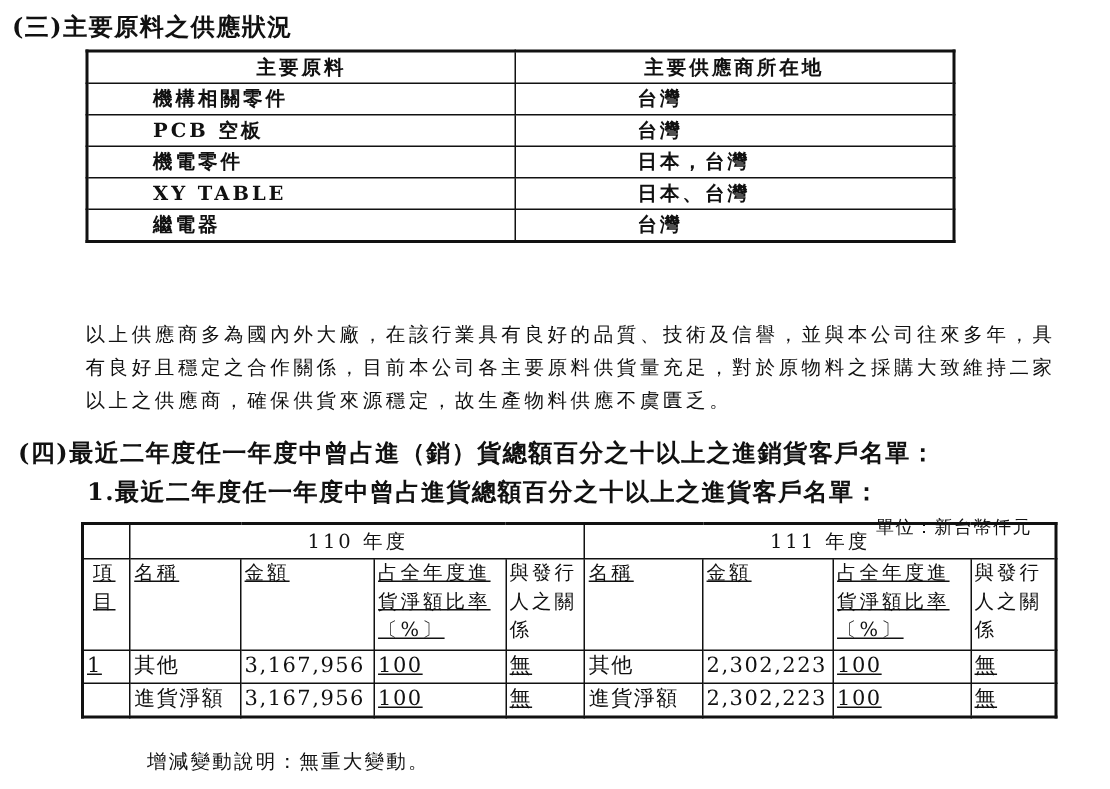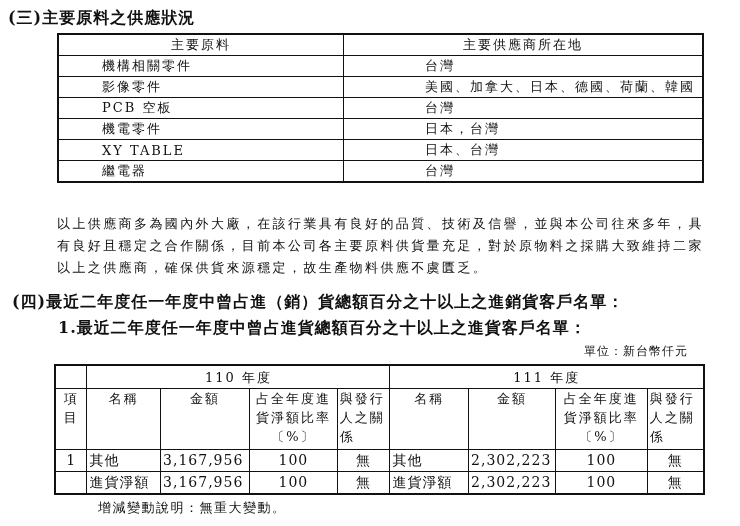--- a/index.html
+++ b/index.html
@@ -8,52 +8,48 @@
   .abs { position:absolute; }
   .h-bold { font-weight:bold; font-size:16px; letter-spacing:1px; white-space:nowrap; }
   .sec3 { left:8px; top:8px; }
   .sec4 { left:12px; top:292px; }
   .sub1 { left:58px; top:318px; }
   .unit { left:584px; top:343px; font-size:12px; letter-spacing:1px; white-space:nowrap; }
   .para { left:57px; top:213px; width:650px; font-size:13px; line-height:22px; letter-spacing:2.4px; }
   .note { left:54px; top:499px; font-size:13px; letter-spacing:1.5px; white-space:nowrap;margin-left:44px; }
 
   table { border-collapse:collapse; position:absolute; font-size:13px; }
-  table.t1 { left:57px; top:33px; width:647px; border:2px solid #111; }
+  table.t1 { left:57px; top:33px; width:580px; border:2px solid #111;font-weight:bold; }
   .t1 td { border:1.5px solid #111; height:20px; padding:0; letter-spacing:2px; }
   .t1 td.c1 { width:241px; padding-left:43px; }
   .t1 td.c2 { padding-left:81px; }
   .t1 tr.head td { text-align:center; padding-left:0; }
 
-  table.t2 { left:54px; top:364px; width:651px; border:2.5px solid #111; }
+  table.t2 { left:54px; top:348px; width:651px; border:2.5px solid #111; }
   .t2 td { border:1.5px solid #111; padding:0 2px; vertical-align:top; font-size:13px; letter-spacing:2px; line-height:19px; }
   .t2 tr.yr td { height:22px; text-align:center; vertical-align:middle; }
   .t2 tr.hd td { height:60px; }
   .t2 tr.dr td { height:21px; vertical-align:middle; font-size:14px; letter-spacing:1px; }
-  .ctr { text-align:center; }
+  .ctr { text-align:left;text-decoration:underline; }
   .num { text-align:left; }
 </style>
 </head>
 <body>
 
 <div class="abs h-bold sec3">(三)主要原料之供應狀況</div>
 
 <table class="t1">
   <tbody>
       <tr class="head">
     <td class="c1">主要原料</td>
     <td class="c2">主要供應商所在地</td>
   </tr>
   <tr>
     <td class="c1">機構相關零件</td>
     <td class="c2">台灣</td>
-  </tr>
-  <tr>
-    <td class="c1">影像零件</td>
-    <td class="c2">美國、加拿大、日本、德國、荷蘭、韓國</td>
   </tr>
   <tr>
     <td class="c1">PCB 空板</td>
     <td class="c2">台灣</td>
   </tr>
   <tr>
     <td class="c1">機電零件</td>
     <td class="c2">日本，台灣</td>
   </tr>
   <tr>

